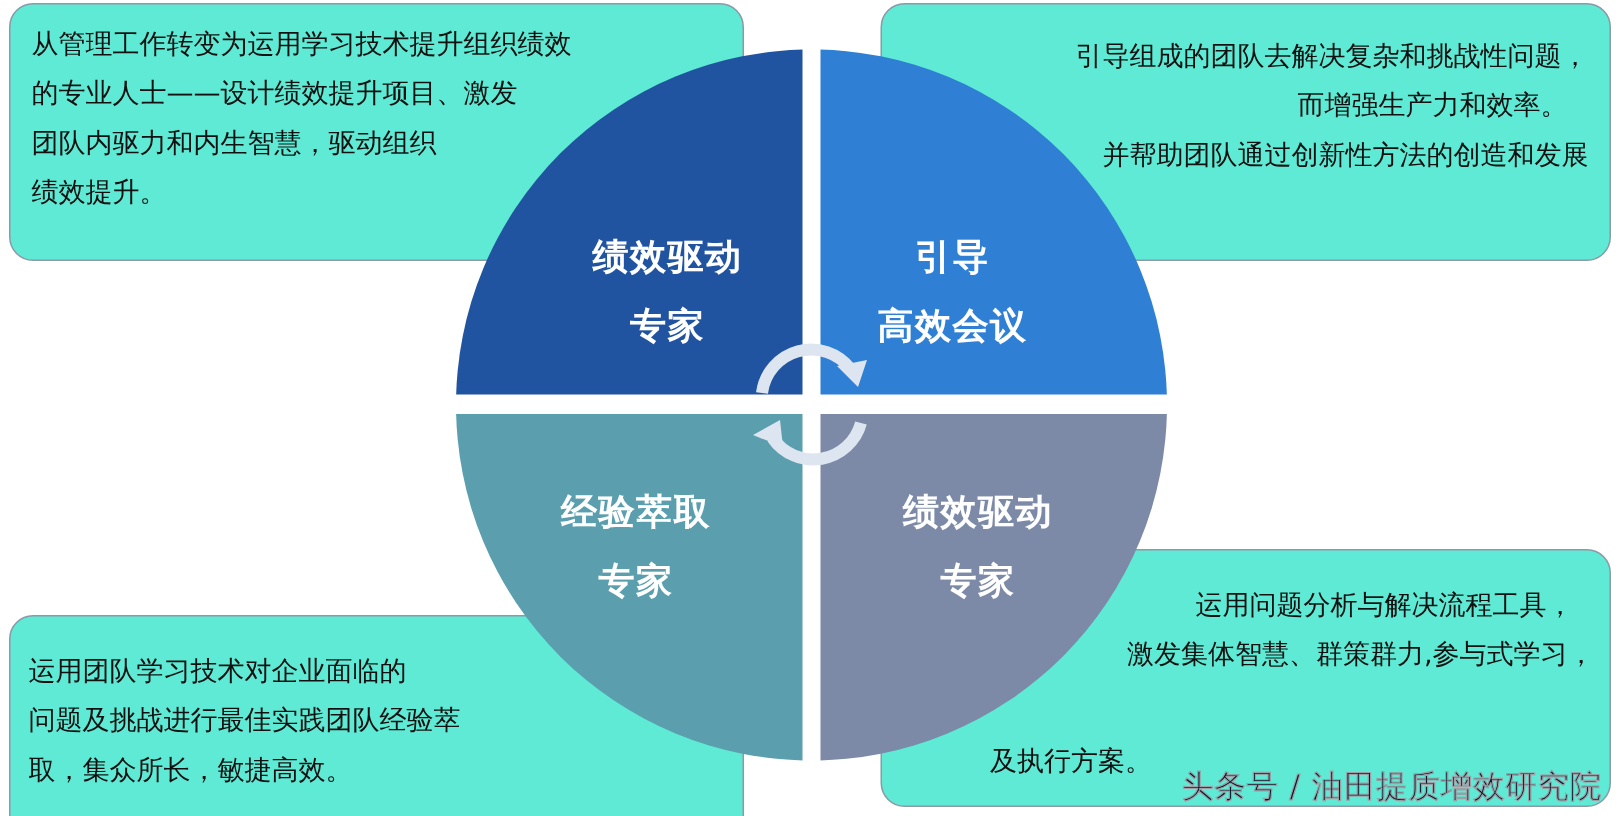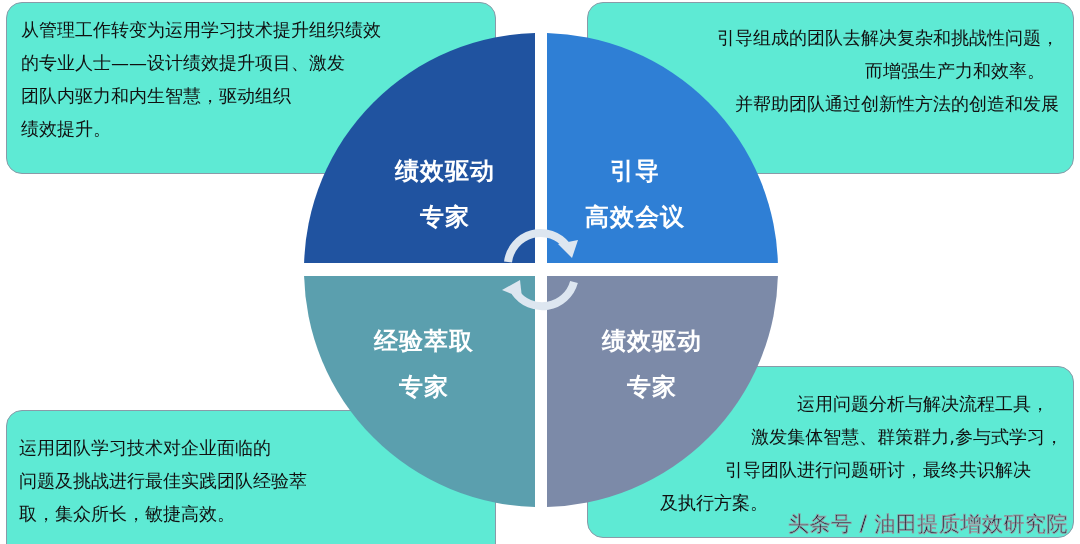--- a/index.html
+++ b/index.html
@@ -12,21 +12,21 @@
       position: absolute; box-sizing: border-box;
       border: 1.5px solid #8a9aa8; border-radius: 16px; background: #5eead4;
       color: #111; font-size: 18px; line-height: 33px;
     }
     #box-tl { left: 6px; top: 2px; width: 490px; height: 172px; padding: 10px 0 0 14px; }
     #box-tr { left: 587px; top: 2px; width: 487px; height: 172px; padding: 18px 14px 0 0; text-align: right; }
     #box-bl { left: 6px; top: 366px; width: 490px; height: 172px; padding: 20px 0 0 12px; margin-top: 44px; }
     #box-br { left: 587px; top: 366px; width: 487px; height: 172px; padding: 20px 10px 0 0; text-align: right; }
     .line { display: block; white-space: nowrap; }
     #box-br .l3 { padding-right: 32px; }
-    #box-br .l4 { text-align: left; padding-left: 72px; }
+    #box-br .l4 { text-align: left; padding-left: 72px; margin-top: 38px; }
 
     .diagram { position: absolute; left: 0; top: 0; width: 1080px; height: 544px; }
     .quad-title {
       position: absolute; color: #fff; font-size: 24px; font-weight: bold;
       line-height: 46px; text-align: center; white-space: nowrap;
       letter-spacing: 1px;
     }
     #title-tl { left: 365px; top: 148px; width: 160px; }
     #title-tr { left: 555px; top: 148px; width: 160px; }
     #title-bl { left: 344px; top: 318px; width: 160px; }
@@ -57,21 +57,20 @@
 
 <div class="box" id="box-bl">
   <span class="line">运用团队学习技术对企业面临的</span>
   <span class="line">问题及挑战进行最佳实践团队经验萃</span>
   <span class="line">取，集众所长，敏捷高效。</span>
 </div>
 
 <div class="box" id="box-br">
   <span class="line" style="padding-right:14px;text-align:right;">运用问题分析与解决流程工具，</span>
   <span class="line">激发集体智慧、群策群力,参与式学习，</span>
-  <span class="line l3">引导团队进行问题研讨，最终共识解决</span>
   <span class="line l4">及执行方案。</span>
 </div>
 
 <svg class="diagram" viewBox="0 0 1080 544" xmlns="http://www.w3.org/2000/svg">
   <defs>
     <clipPath id="clip-tl">
         <rect x="0" y="0" width="535" height="263"></rect>
       </clipPath>
     <clipPath id="clip-tr">
         <rect x="547" y="0" width="533" height="263"></rect>

